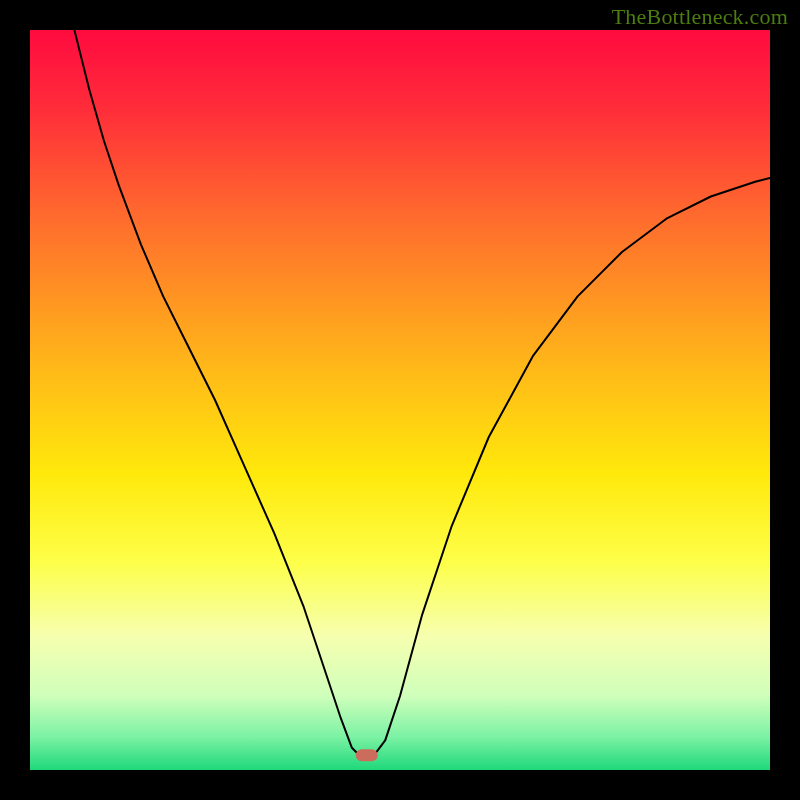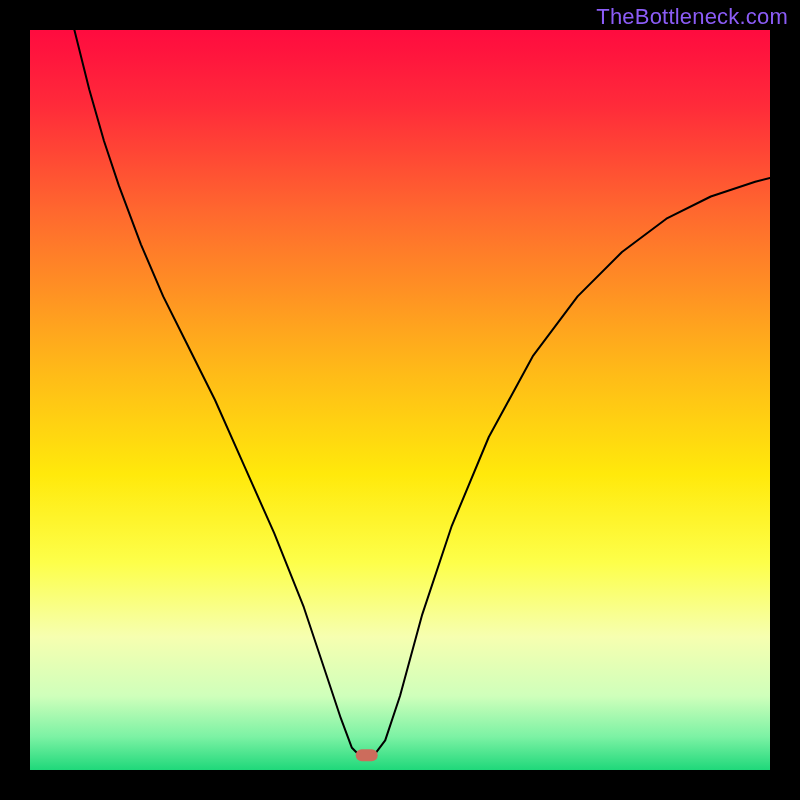--- a/index.html
+++ b/index.html
@@ -21,25 +21,25 @@
     position: absolute;
     left: 30px;
     top: 30px;
     width: 740px;
     height: 740px;
   }
   .watermark {
     position: absolute;
     top: 4px;
     right: 12px;
-    color: #8b5cf6;
+    color: #4d7c0f;
     font-size: 22px;
     font-weight: 500;
     letter-spacing: 0.2px;
-    font-family: Liberation Sans, sans-serif;
+    font-family: Liberation Serif, serif;
   }
 </style>
 </head>
 <body>
 
 <div class="frame">
   <div class="watermark">TheBottleneck.com</div>
 
   <svg class="plot" viewBox="0 0 740 740" preserveAspectRatio="none">
     <defs>

